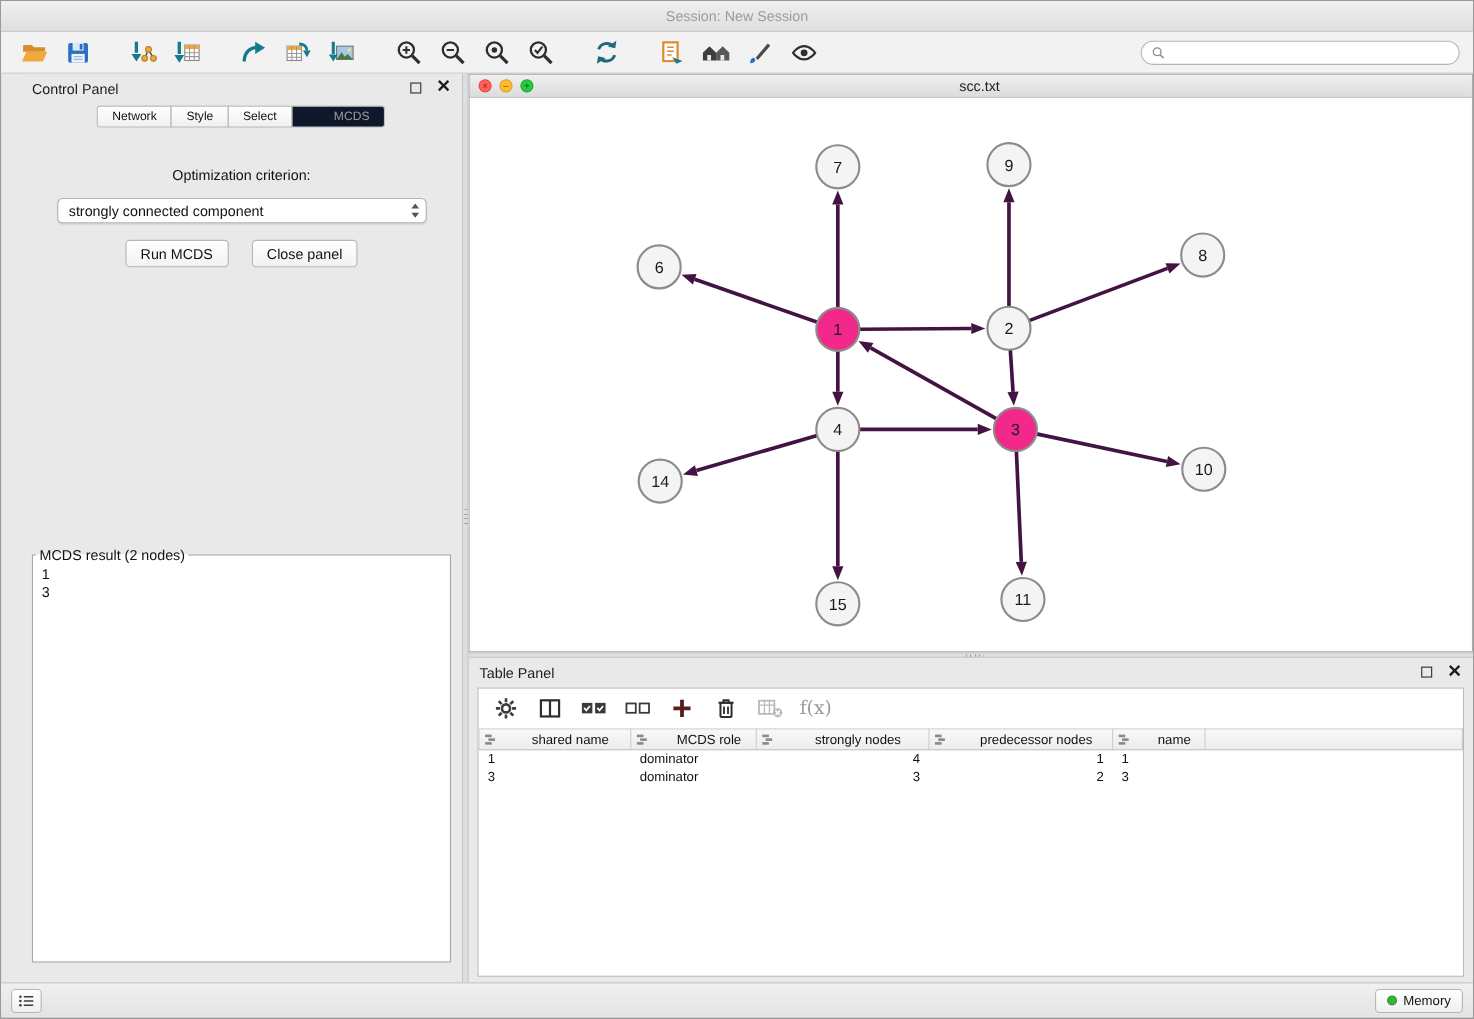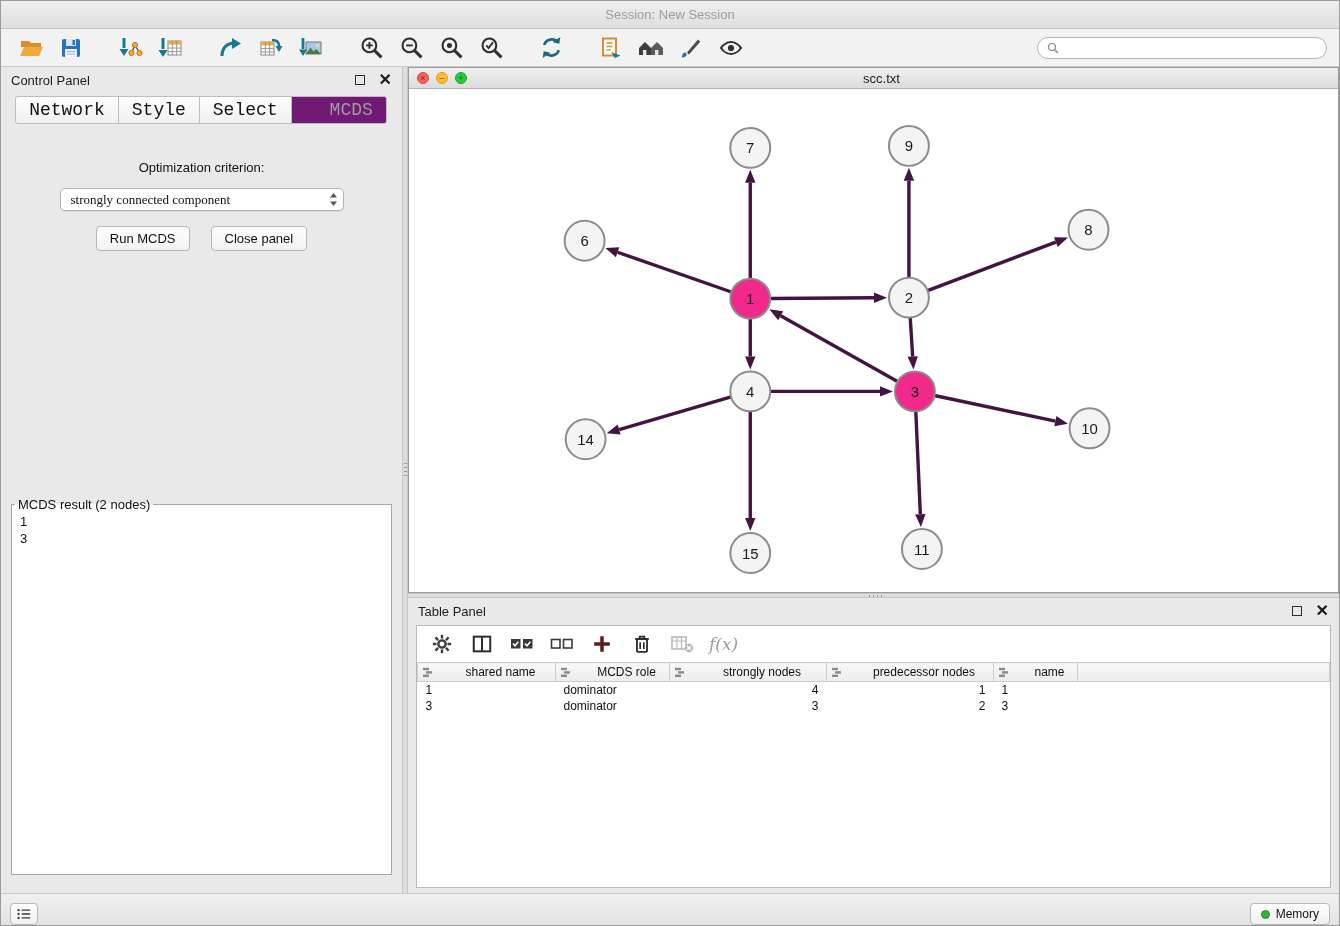--- a/index.html
+++ b/index.html
@@ -22,40 +22,39 @@
   }
   .tb-btn { width:36px; height:30px; display:flex; align-items:center; justify-content:center; border-radius:4px; flex:none; }
   .tb-gap { width:16px; flex:none; }
   .search-box {
     margin-left:auto; width:290px; height:22px; background:#fff; border:1px solid #b5b5b5;
     border-radius:12px; display:flex; align-items:center; gap:6px; padding:0 9px;
   }
   .search-box input { border:none; outline:none; background:transparent; flex:1; font-size:12px; font-family:inherit; }
   
   .main { flex:1; display:flex; min-height:0; }
-  .control-panel { width:401px; flex:none; background:#e9e9e9; display:flex; flex-direction:column; }
+  .control-panel { width:401px; flex:none; background:#e9e9e9; display:flex; flex-direction:column;margin-left:18px; }
   .panel-header { height:26px; flex:none; display:flex; align-items:center; padding:0 10px; font-size:13px; color:#1c1c1c; }
   .panel-header .spacer { flex:1; }
   .float-btn { width:10px; height:10px; border:1.6px solid #2c2c2c; display:inline-block; margin-right:14px; cursor:default; }
   .close-x { font-size:16px; font-weight:bold; color:#1c1c1c; line-height:1; cursor:default; }
   .cp-tabs { display:flex; justify-content:center; padding:3px 0 6px; flex:none; }
   .cp-tab {
     border:1px solid #bdbdbd; background:linear-gradient(#ffffff,#f0f0f0);
-    padding:3px 13px; font-size:18px; margin-left:-1px; color:#111; cursor:default;font-family:Liberation Mono, monospace;
+    padding:3px 13px; font-size:11px; margin-left:-1px; color:#111; cursor:default;
   }
   .cp-tab:first-child { border-radius:3px 0 0 3px; }
   .cp-tab:last-child { border-radius:0 3px 3px 0; }
-  .cp-tab.active { background:#701a75; color:#9d9d9d;padding-left:38px; }
+  .cp-tab.active { background:#0f172a; color:#9d9d9d;padding-left:38px; }
   .cp-body { flex:1; display:flex; flex-direction:column; align-items:center; min-height:0; }
   .opt-label { font-size:13px; color:#111; margin-top:30px; }
   .dropdown {
-    margin-top:13px; width:284px; height:23px; background:#fff; border:1px solid #b3b3b3;
+    margin-top:13px; width:336px; height:23px; background:#fff; border:1px solid #b3b3b3;
     border-radius:5px; display:flex; align-items:center; padding:0 5px 0 10px; font-size:13px;
     box-shadow:0 1px 1px rgba(0,0,0,0.08);
-    font-family:Liberation Serif, serif;
   }
   .dropdown .dd-label { flex:1; color:#111; }
   .btn-row { display:flex; gap:21px; margin-top:15px; }
   .btn {
     border:1px solid #b6b6b6; background:linear-gradient(#ffffff,#f2f2f2); border-radius:4px;
     font-size:13px; color:#111; padding:4px 13px; font-family:inherit; cursor:default;
   }
   .result-box {
     margin:0 10px 18px; height:378px; width:381px; flex:none; border:1px solid #a6a6a6;
     background:#fff; padding:0;
@@ -82,42 +81,42 @@
   .net-canvas svg { width:100%; height:100%; display:block; }
   #graph-svg text { font:15px "Liberation Sans", sans-serif; fill:#1b1b1b; }
   .h-splitter { height:5px; flex:none; background:#dedede; border-top:1px solid #c6c6c6; border-bottom:1px solid #c6c6c6; position:relative; }
   .h-splitter .grip { position:absolute; left:49.5%; top:1px; height:2px; width:16px;
     background:repeating-linear-gradient(90deg,#9a9a9a 0 1px, transparent 1px 4px); }
   
   .table-panel { height:290px; flex:none; display:flex; flex-direction:column; background:#e9e9e9; }
   .tp-card { flex:1; margin:1px 8px 0; border:1px solid #b9b9b9; background:#fff; display:flex; flex-direction:column; min-height:0; }
   .tp-toolbar { height:36px; flex:none; display:flex; align-items:center; padding:0 12px; gap:14px; }
   .tp-icon-btn { width:26px; height:26px; display:flex; align-items:center; justify-content:center; }
-  .fx-label { font-family:"DejaVu Serif", serif; font-style:italic; font-size:17px; color:#9b9b9b; }
+  .fx-label { font-family:"DejaVu Serif", serif; font-size:17px; color:#9b9b9b; }
   .tp-table-wrap { flex:1; overflow:hidden; }
   table.node-table { border-collapse:collapse; table-layout:fixed; width:100%; font-size:12px; }
   table.node-table th {
     border:1px solid #cdcdcd; background:linear-gradient(#f8f8f8,#ececec);
     height:19px; font-weight:normal; padding:0 4px; color:#111;
   }
   .th-inner { display:flex; align-items:center; gap:16px; }
   .th-inner .lbl { flex:1; text-align:center; white-space:nowrap; overflow:hidden; }
   table.node-table td { height:16px; padding:0 8px; color:#111; white-space:nowrap; overflow:hidden; }
   table.node-table td.num { text-align:right; }
   .tp-tabs { height:30px; flex:none; display:flex; align-items:center; justify-content:center; }
   .tp-tab {
     border:1px solid #bdbdbd; background:linear-gradient(#ffffff,#f2f2f2); padding:4px 12px;
     font-size:13px; color:#111; margin-left:-1px; cursor:default;
   }
   .tp-tab:first-child { border-radius:3px 0 0 3px; }
   .tp-tab:last-child { border-radius:0 3px 3px 0; }
   .tp-tab.active { background:#d5d5d5; color:#9d9d9d; }
   
   .statusbar { height:32px; flex:none; border-top:1px solid #c6c6c6; background:linear-gradient(#f0f0f0,#e3e3e3);
-    display:flex; align-items:flex-end; padding:0 9px; }
+    display:flex; align-items:center; padding:0 9px; }
   .sb-left-btn { width:28px; height:22px; border:1px solid #b7b7b7; border-radius:4px;
     background:linear-gradient(#ffffff,#efefef); display:flex; align-items:center; justify-content:center; }
   .memory-btn { margin-left:auto; height:22px; border:1px solid #b7b7b7; border-radius:4px;
     background:linear-gradient(#ffffff,#efefef); display:flex; align-items:center; gap:6px; padding:0 10px; font-size:12px; color:#111; }
   .mem-dot { width:9px; height:9px; border-radius:50%; background:#35b535; border:1px solid #2a8f2a; }
 </style>
 </head>
 <body>
 
 <div class="app">

